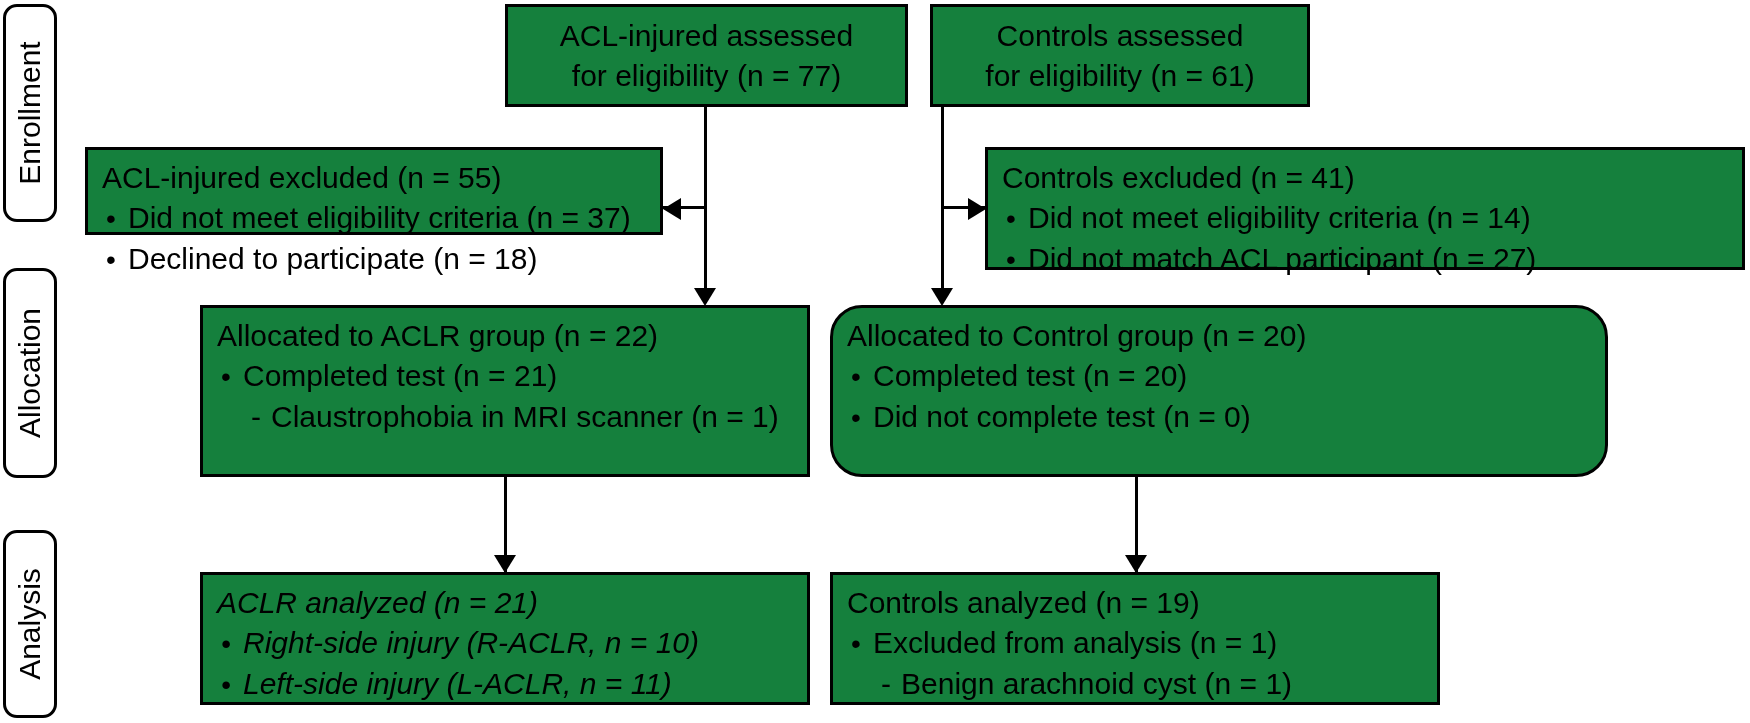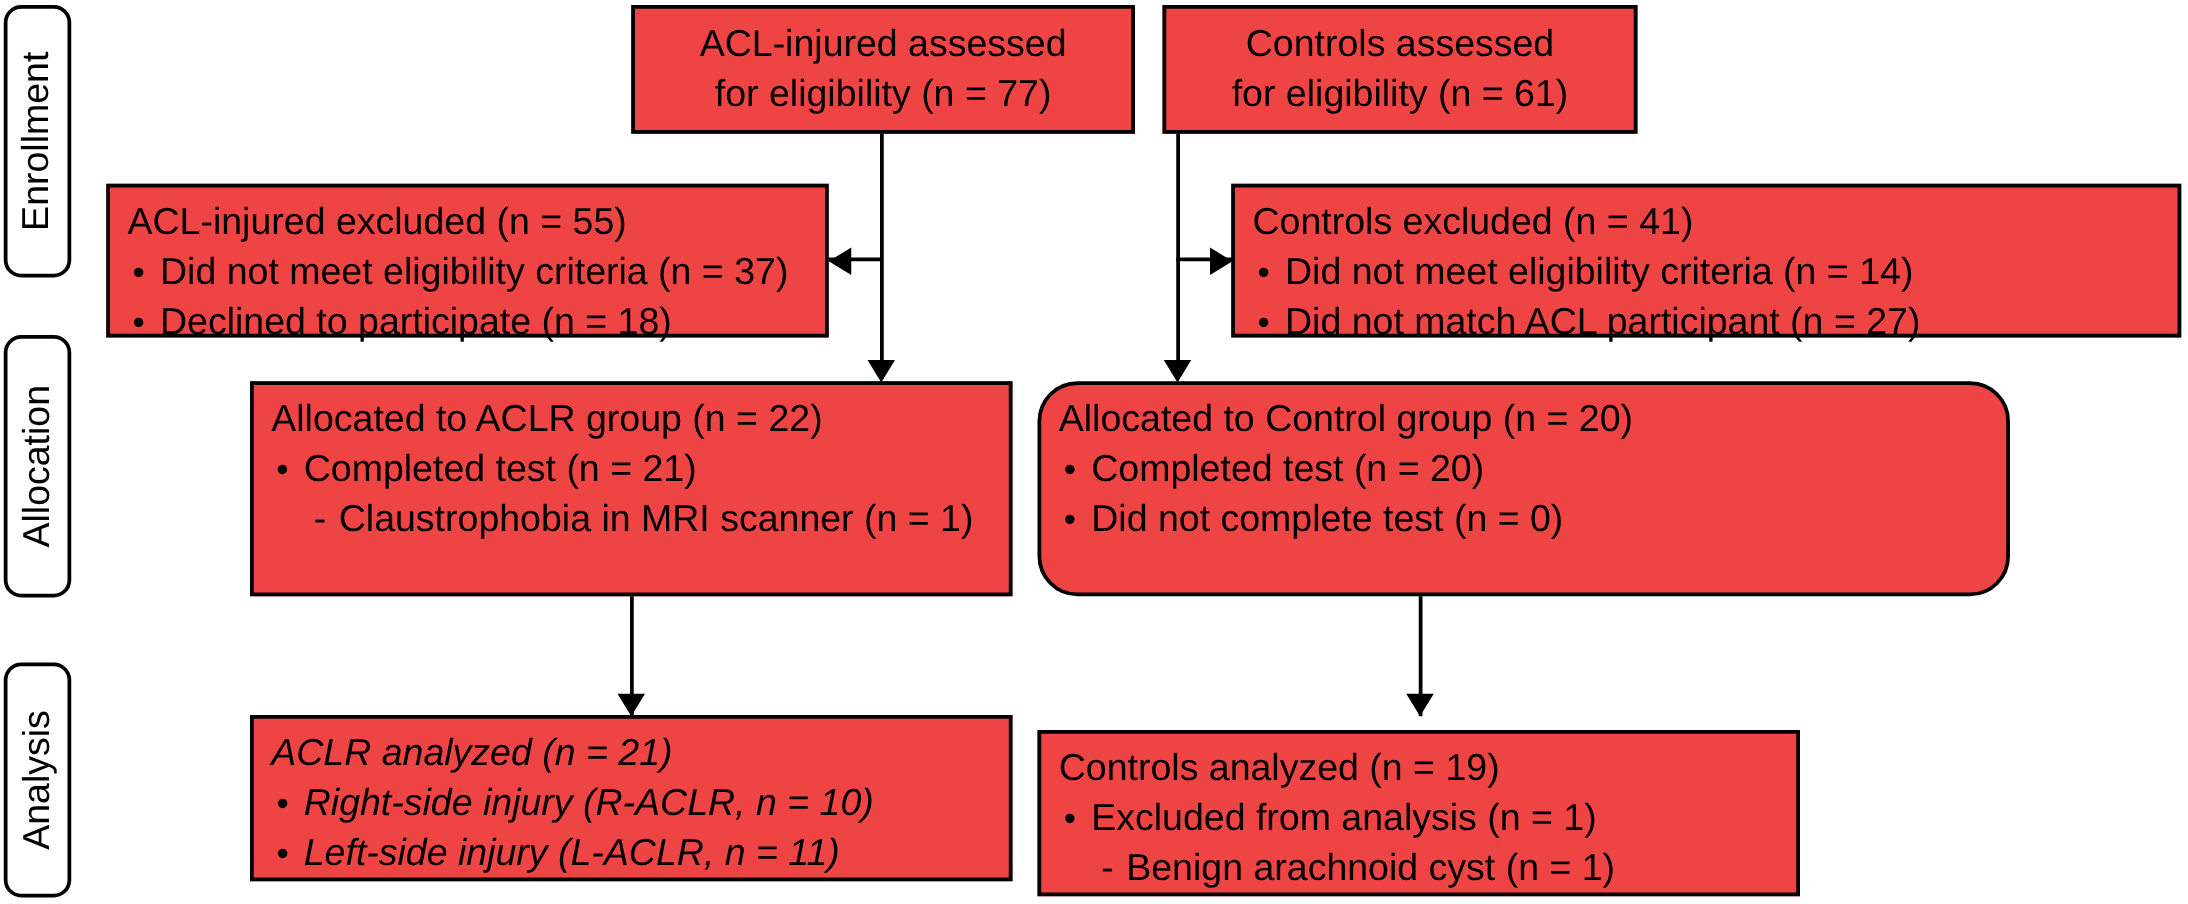--- a/index.html
+++ b/index.html
@@ -34,21 +34,21 @@
     font-size: 30px;
     letter-spacing: 0px;
     line-height: 1;
   }
 
   
   .flow-box {
     position: absolute;
     box-sizing: border-box;
     border: 3px solid #000000;
-    background: #ef4444;
+    background: #15803d;
     padding: 8px 14px;
   }
   .flow-box.centered {
     display: flex;
     flex-direction: column;
     align-items: center;
     justify-content: center;
     text-align: center;
     padding: 4px 10px;
   }
@@ -131,21 +131,21 @@
   <div class="flow-box centered" style="left:505px; top:4px; width:403px; height:103px;">
     <div class="line">ACL-injured assessed</div>
     <div class="line">for eligibility (n = 77)</div>
   </div>
 
   <div class="flow-box centered" style="left:930px; top:4px; width:380px; height:103px;">
     <div class="line">Controls assessed</div>
     <div class="line">for eligibility (n = 61)</div>
   </div>
 
-  <div class="flow-box" style="left:85px; top:147px; width:578px; height:123px;">
+  <div class="flow-box" style="left:85px; top:147px; width:578px; height:88px;">
     <div class="line">ACL-injured excluded (n = 55)</div>
     <div class="line bullet">Did not meet eligibility criteria (n = 37)</div>
     <div class="line bullet">Declined to participate (n = 18)</div>
   </div>
 
   <div class="flow-box" style="left:985px; top:147px; width:760px; height:123px;">
     <div class="line">Controls excluded (n = 41)</div>
     <div class="line bullet">Did not meet eligibility criteria (n = 14)</div>
     <div class="line bullet">Did not match ACL participant (n = 27)</div>
   </div>
@@ -161,21 +161,21 @@
     <div class="line bullet">Completed test (n = 20)</div>
     <div class="line bullet">Did not complete test (n = 0)</div>
   </div>
 
   <div class="flow-box" style="left:200px; top:572px; width:610px; height:133px;font-style:italic;">
     <div class="line">ACLR analyzed (n = 21)</div>
     <div class="line bullet">Right-side injury (R-ACLR, n = 10)</div>
     <div class="line bullet">Left-side injury (L-ACLR, n = 11)</div>
   </div>
 
-  <div class="flow-box" style="left:830px; top:572px; width:610px; height:133px;margin-top:12px;">
+  <div class="flow-box" style="left:830px; top:572px; width:610px; height:133px;">
     <div class="line">Controls analyzed (n = 19)</div>
     <div class="line bullet">Excluded from analysis (n = 1)</div>
     <div class="line dash">Benign arachnoid cyst (n = 1)</div>
   </div>
 
   <div class="vline" style="left:704px; top:107px; height:196px;"></div>
   <div class="arrow-down" style="left:694px; top:288px;"></div>
 
   <div class="hline" style="left:663px; top:206px; width:43px;"></div>
   <div class="arrow-left" style="left:663px; top:198px;"></div>

